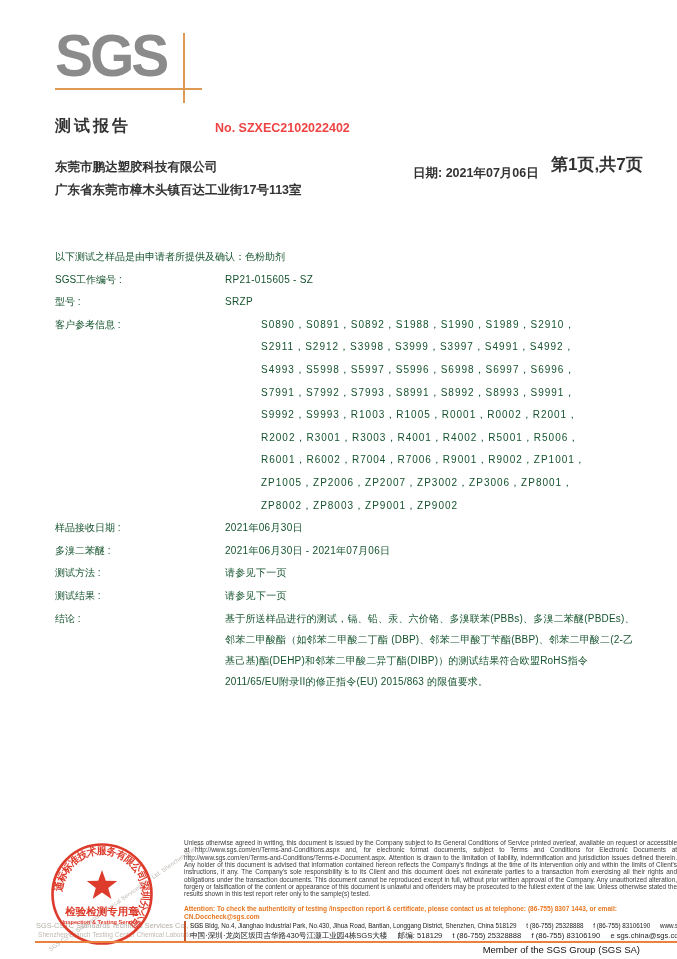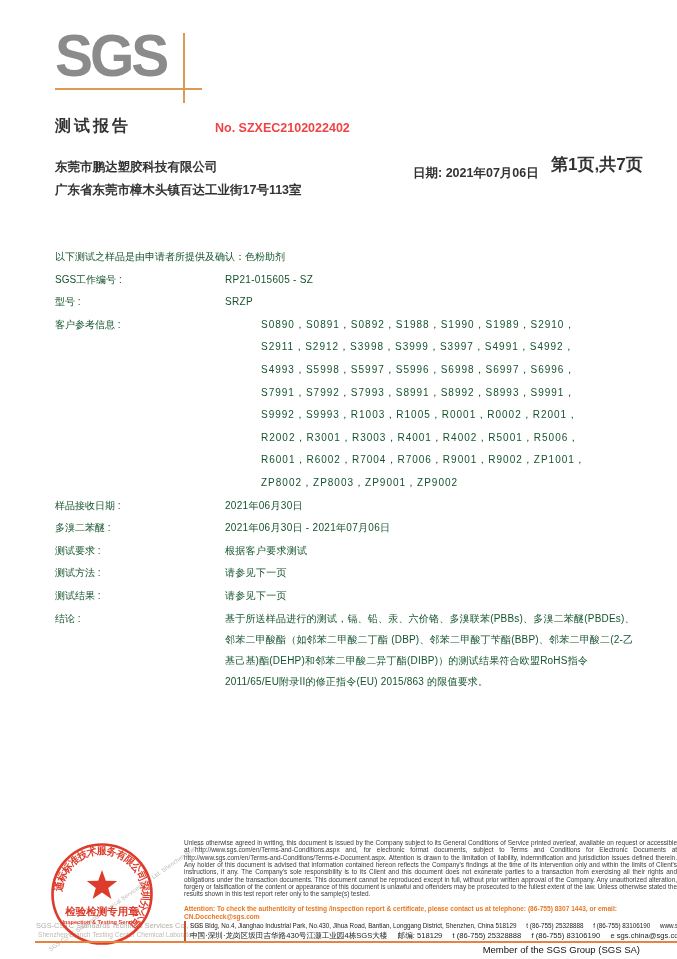--- a/index.html
+++ b/index.html
@@ -85,38 +85,35 @@
     <div class="frow">
       <div class="flabel">客户参考信息 :</div>
       <div class="fvalue codes">
         <div>S0890，S0891，S0892，S1988，S1990，S1989，S2910，</div>
         <div>S2911，S2912，S3998，S3999，S3997，S4991，S4992，</div>
         <div>S4993，S5998，S5997，S5996，S6998，S6997，S6996，</div>
         <div>S7991，S7992，S7993，S8991，S8992，S8993，S9991，</div>
         <div>S9992，S9993，R1003，R1005，R0001，R0002，R2001，</div>
         <div>R2002，R3001，R3003，R4001，R4002，R5001，R5006，</div>
         <div>R6001，R6002，R7004，R7006，R9001，R9002，ZP1001，</div>
+        <div>ZP1005，ZP2006，ZP2007，ZP3002，ZP3006，ZP8001，</div>
         <div>ZP8002，ZP8003，ZP9001，ZP9002</div>
       </div>
     </div>
 
     <div class="frow">
       <div class="flabel">样品接收日期 :</div>
       <div class="fvalue">2021年06月30日</div>
     </div>
 
     <div class="frow">
       <div class="flabel">多溴二苯醚 :</div>
       <div class="fvalue">2021年06月30日 - 2021年07月06日</div>
     </div>
 
-    <div class="frow">
-      <div class="flabel">测试要求 :</div>
-      <div class="fvalue">根据客户要求测试</div>
-    </div>
 
     <div class="frow">
       <div class="flabel">测试方法 :</div>
       <div class="fvalue">请参见下一页</div>
     </div>
 
     <div class="frow">
       <div class="flabel">测试结果 :</div>
       <div class="fvalue">请参见下一页</div>
     </div>

